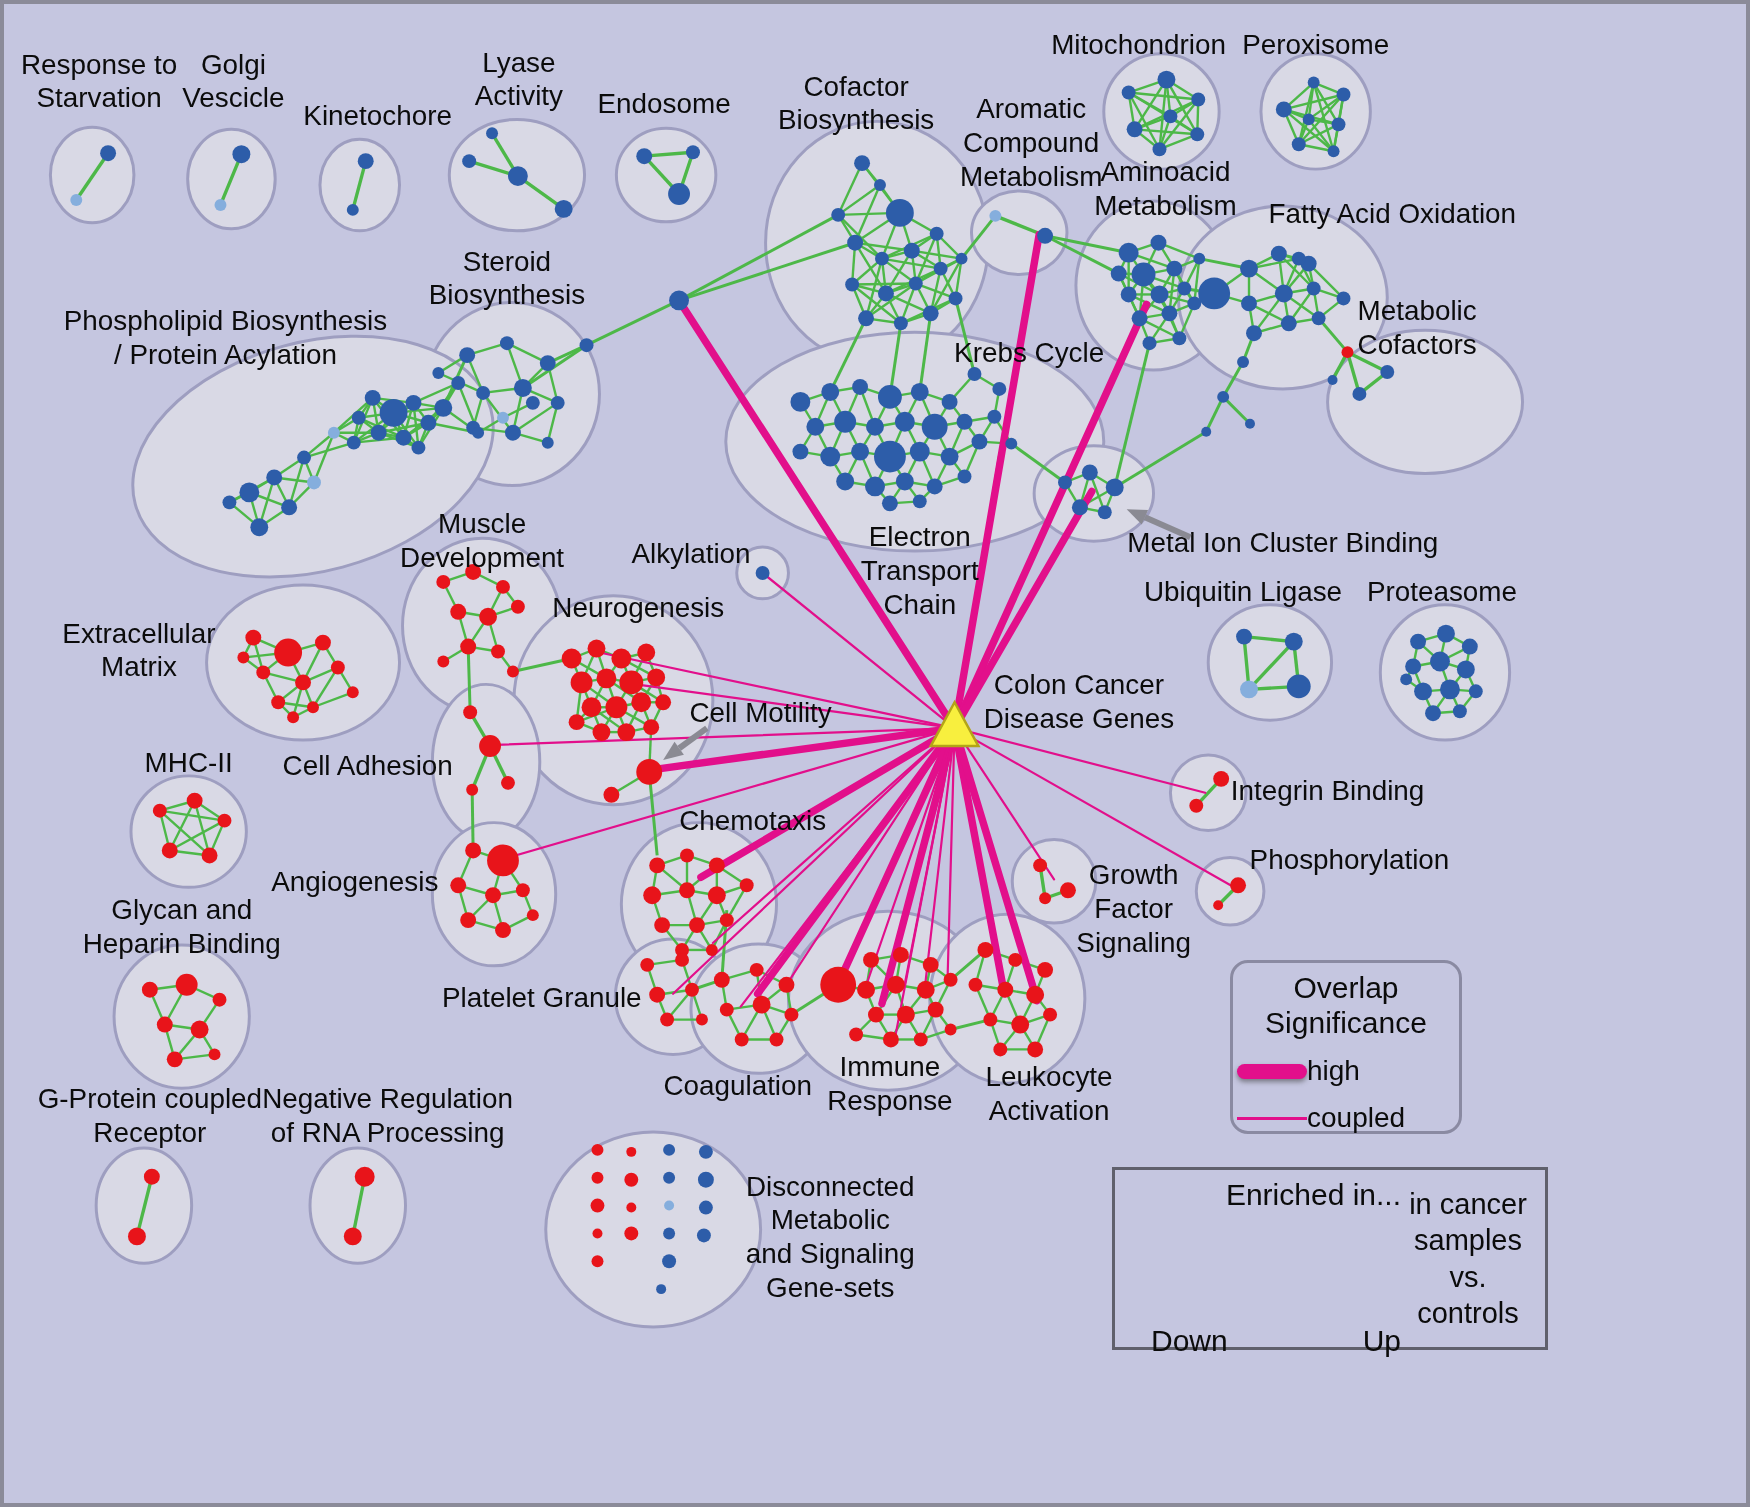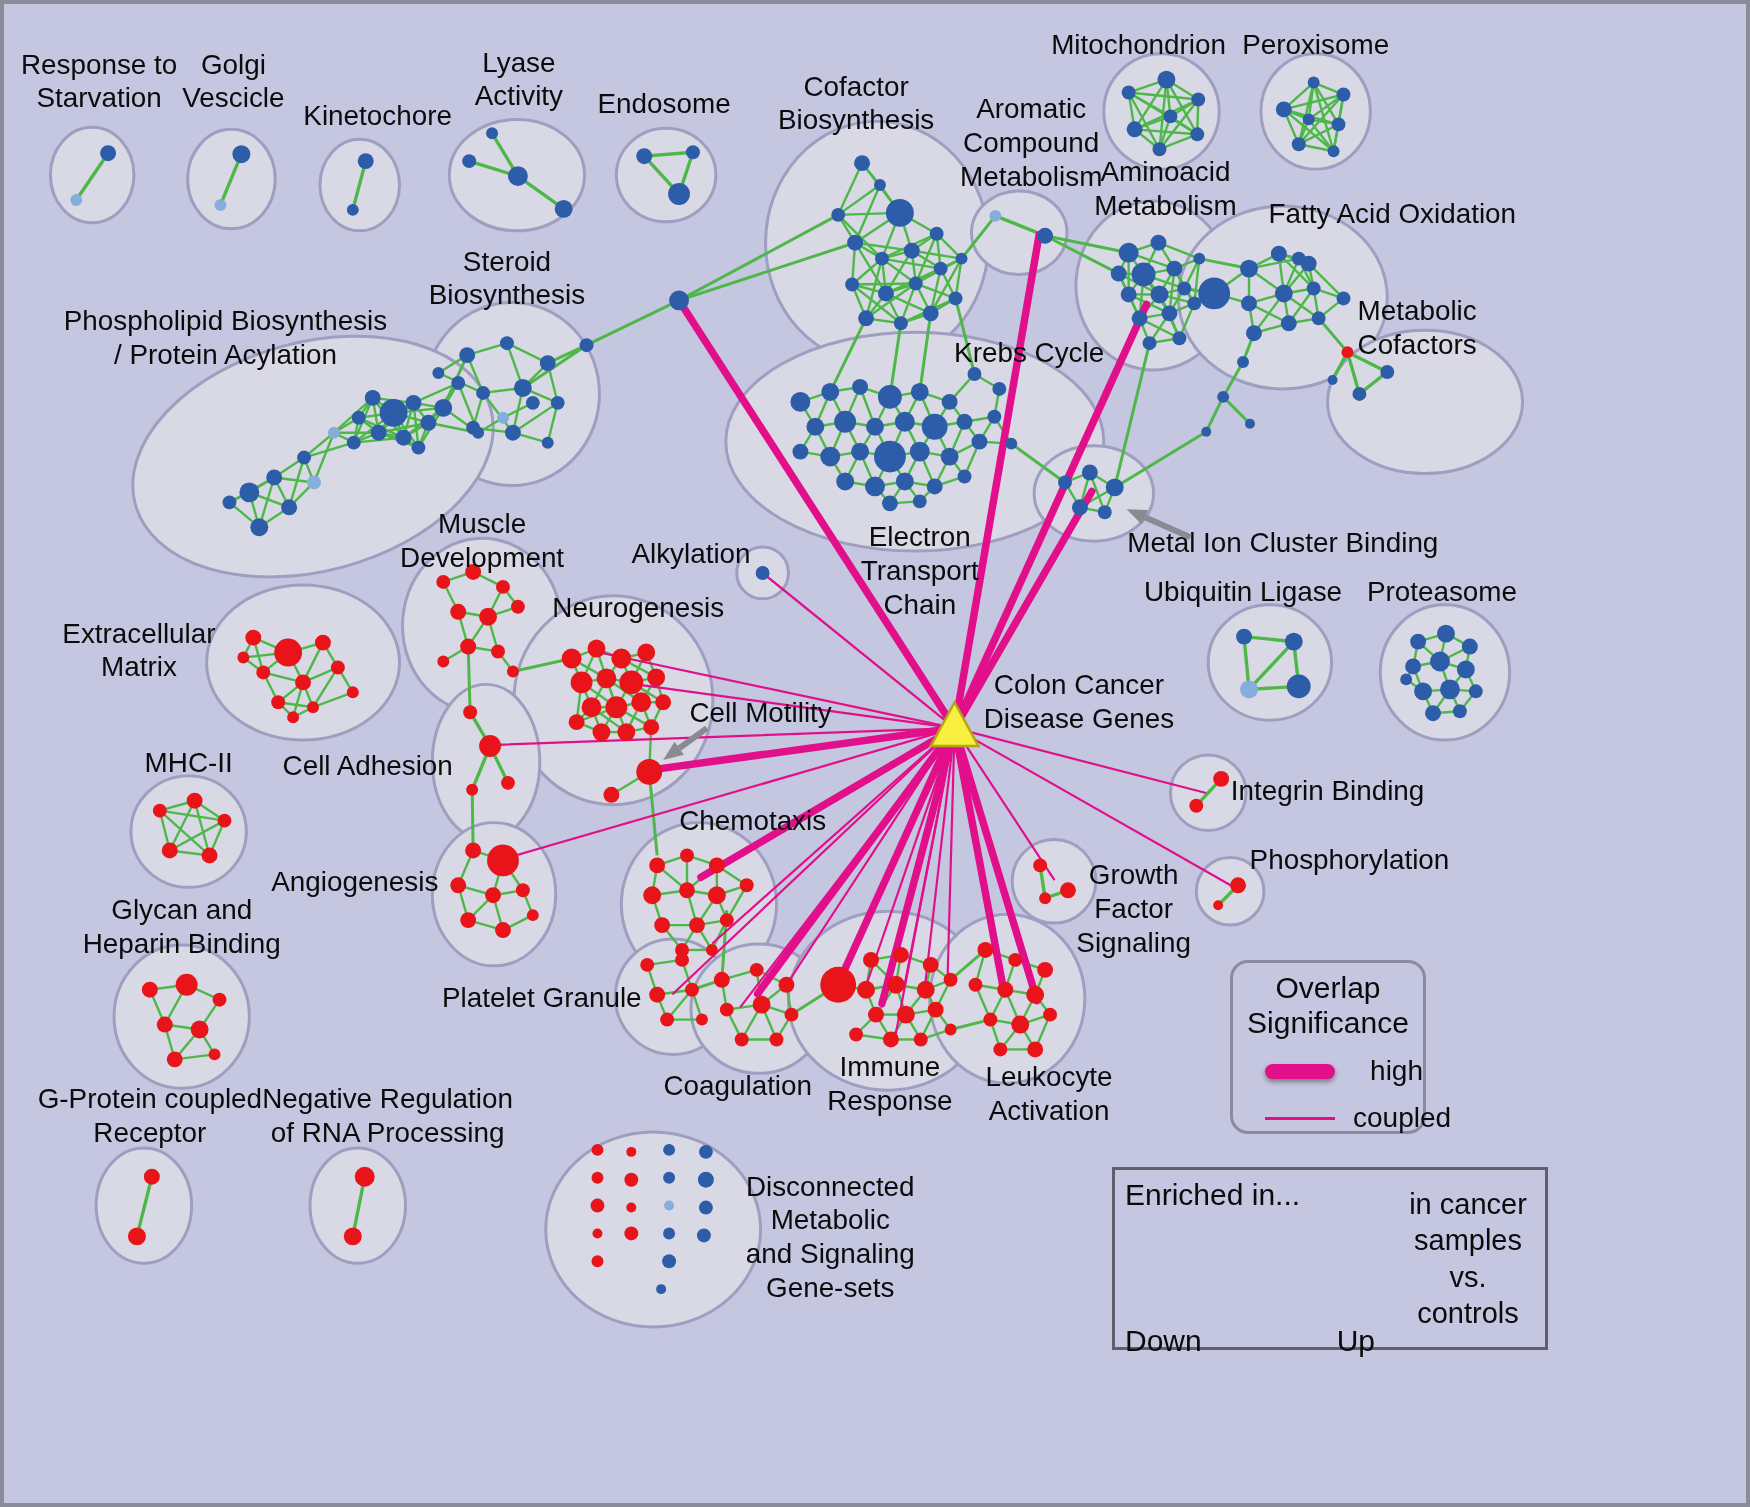--- a/index.html
+++ b/index.html
@@ -1,33 +1,33 @@
 <!DOCTYPE html>
 <html><head>
 <meta charset="utf-8">
 <style>
   html,body{margin:0;padding:0;background:#9a9aae;}
   .canvas{position:relative;width:1750px;height:1507px;background:#c5c6e0;
     border:4px solid #8b8b99;box-sizing:border-box;overflow:hidden;
     font-family:"Liberation Sans",sans-serif;text-decoration:underline;}
   #scene{position:absolute;left:0;top:0;width:100%;height:100%;}
   text.lbl{font-size:28px;fill:#0b0b0b;font-family:"Liberation Sans",sans-serif;}
-  .legend-overlap{position:absolute;left:1226px;top:956px;width:196px;height:174px;
+  .legend-overlap{position:absolute;left:1226px;top:956px;width:232px;height:174px;
     border:3px solid #8a8aa2;border-radius:18px;display:flex;flex-direction:column;
     align-items:center;padding-top:8px;box-sizing:border-box;}
   .lo-title{font-size:30px;text-align:center;line-height:1.15;color:#0b0b0b;width:190px;}
-  .lo-row{display:flex;align-items:center;gap:18px;width:100%;padding-left:32px;
-    box-sizing:border-box;margin-top:15px;justify-content:space-between;}
+  .lo-row{display:flex;align-items:center;width:100%;padding-left:4px;
+    box-sizing:border-box;margin-top:15px;}
   .sig-high{width:70px;height:15px;background:#e20f8b;border-radius:8px;
     box-shadow:0 3px 5px rgba(60,60,60,.55);flex:0 0 auto;}
   .sig-moderate{width:70px;height:3px;background:#e20f8b;flex:0 0 auto;}
   .lo-label{font-size:28px;color:#0b0b0b;}
   .legend-enriched{position:absolute;left:1108px;top:1163px;width:436px;height:183px;
     border:3px solid #60606c;display:flex;box-sizing:border-box;padding:8px 10px;}
-  .le-left{width:276px;display:flex;flex-direction:column;align-items:flex-start;gap:40px;}
+  .le-left{width:276px;display:flex;flex-direction:column;align-items:flex-end;gap:40px;}
   .le-title{font-size:30px;color:#0b0b0b;margin-bottom:8px;}
   .le-gradient{width:214px;height:48px;
     background:linear-gradient(90deg,#1c4ea6 0%,#4f86cc 18%,#a8c4e6 35%,#ffffff 50%,#eec0bd 62%,#e6695f 80%,#e8131c 100%);}
   .le-axis{width:250px;display:flex;justify-content:space-between;font-size:30px;
     color:#0b0b0b;margin-top:24px;}
   .le-note{flex:1;display:flex;align-items:center;justify-content:center;font-size:29px;
     color:#0b0b0b;text-align:center;line-height:1.25;}
 </style>
 </head>
 <body>

